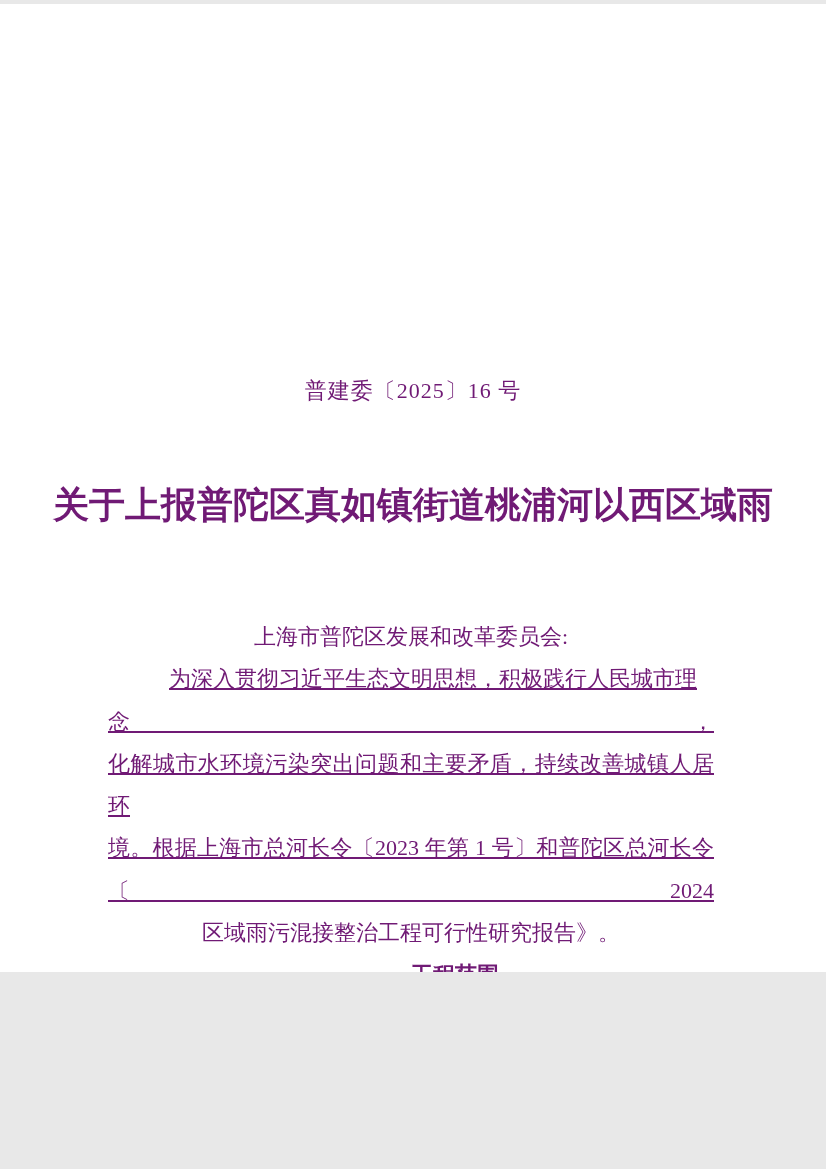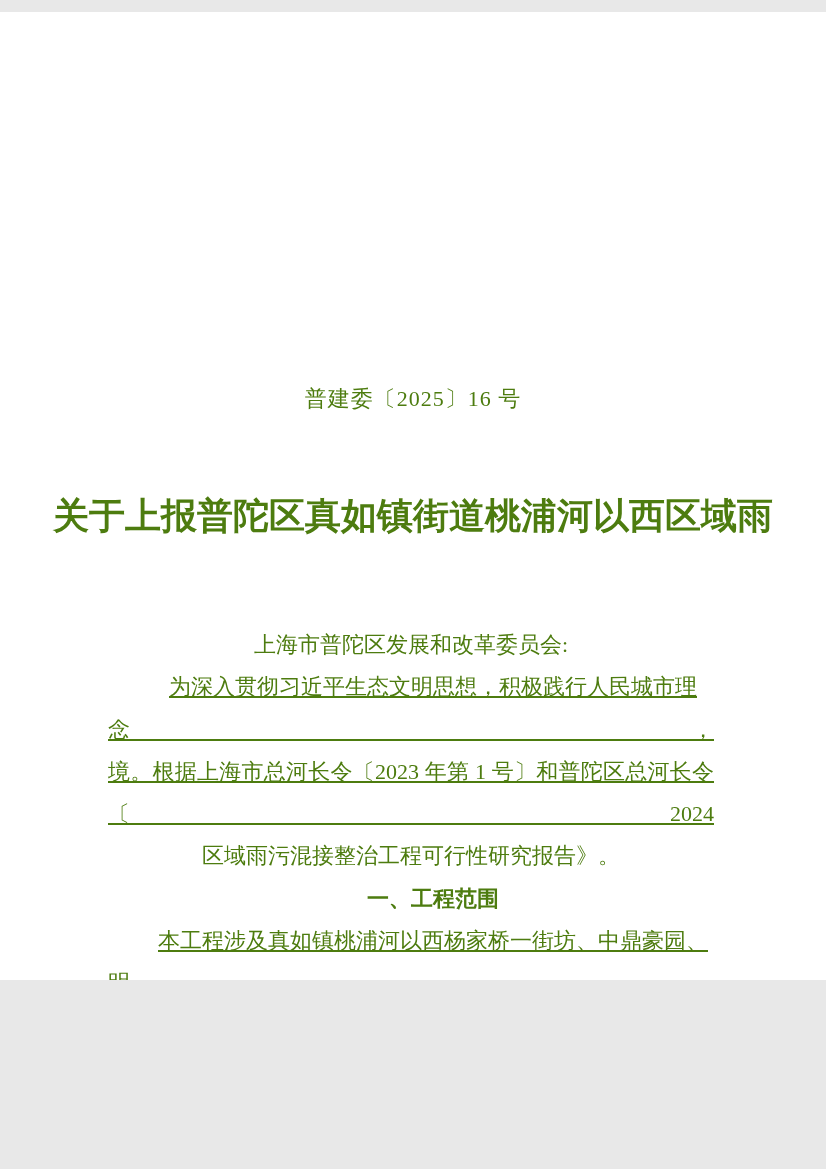--- a/index.html
+++ b/index.html
@@ -1,22 +1,22 @@
 <!DOCTYPE html>
 <html><head>
 <meta charset="utf-8">
 <style>
   html, body { margin: 0; padding: 0; background: #e8e8e8; }
   .page {
     position: relative;
     width: 826px;
     height: 968px;
-    margin: 12px auto;
+    margin: 4px auto;
     background: #ffffff;
-    color: #4d7c0f;
+    color: #701a75;
     font-family: "Liberation Serif", serif;
     overflow: hidden;
   }
   .doc-number {
     position: absolute;
     top: 372px;
     left: 0;
     width: 100%;
     text-align: center;
     font-size: 22px;
@@ -26,21 +26,21 @@
   .title {
     position: absolute;
     top: 482px;
     left: 0;
     width: 100%;
     margin: 0;
     text-align: center;
     font-size: 36px;
     line-height: 44px;
     font-weight: bold;
-    font-family: Liberation Sans, sans-serif;
+    font-family: Liberation Mono, monospace;
   }
   .title-line { display: block; }
   .body-block {
     position: absolute;
     top: 612px;
     left: 108px;
     width: 606px;
     font-size: 22px;
     line-height: 42.3px;
   }
@@ -73,20 +73,21 @@
 
   <div class="doc-number">普建委〔2025〕16 号</div>
 
   <h1 class="title">
     <span class="title-line">关于上报普陀区真如镇街道桃浦河以西区域雨</span>
   </h1>
 
   <div class="body-block" id="body-lines">
       <div class="line line--plain">上海市普陀区发展和改革委员会:</div>
       <div class="line line--justify line-indent">为深入贯彻习近平生态文明思想，积极践行人民城市理念，</div>
+      <div class="line line--justify">化解城市水环境污染突出问题和主要矛盾，持续改善城镇人居环</div>
       <div class="line line--justify">境。根据上海市总河长令〔2023 年第 1 号〕和普陀区总河长令〔2024</div>
       <div class="line line--plain">区域雨污混接整治工程可行性研究报告》。</div>
       <div class="line line--heading line-indent">一、工程范围</div>
       <div class="line line--justify line-indent">本工程涉及真如镇桃浦河以西杨家桥一街坊、中鼎豪园、明</div>
     </div>
 
   <div class="page-number">－ 1 －</div>
 
 </div>
 

